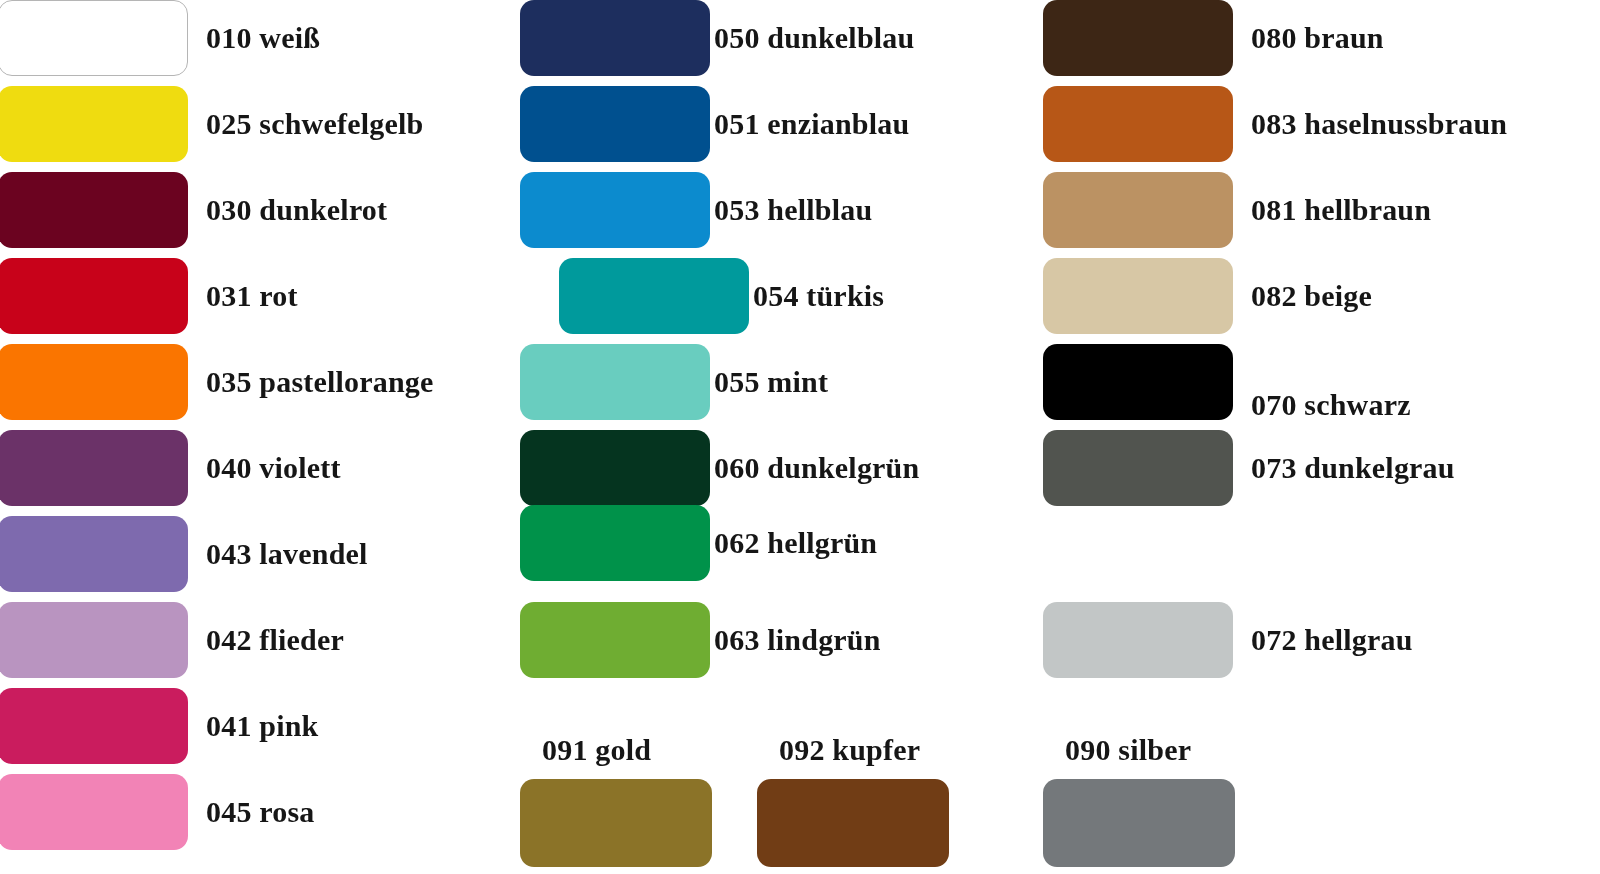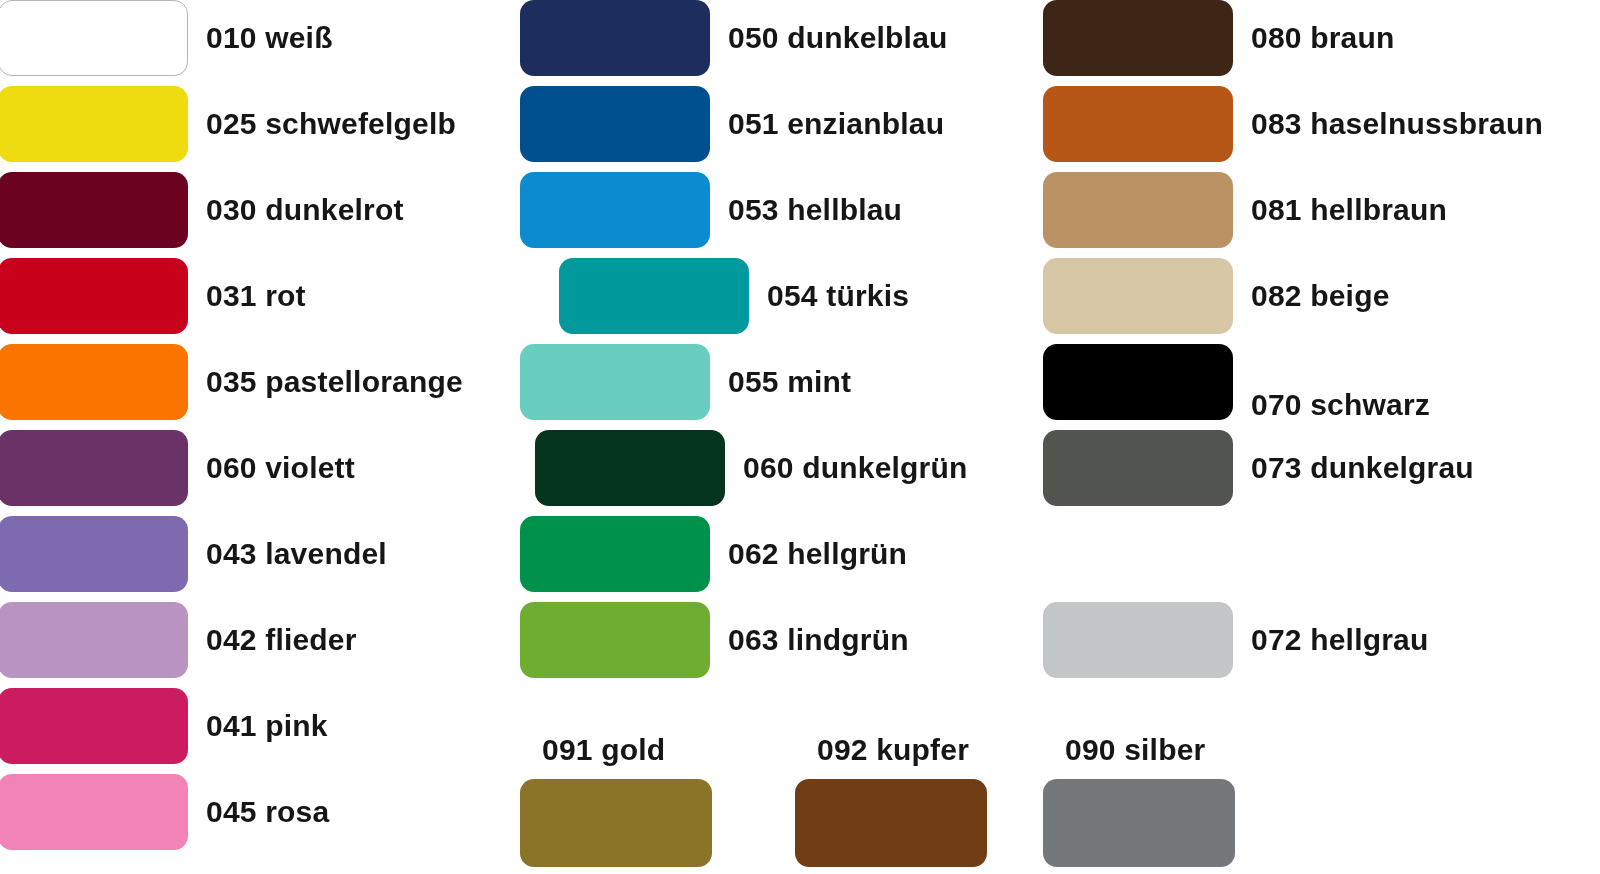--- a/index.html
+++ b/index.html
@@ -44,21 +44,21 @@
     line-height: 1;
   }
   
   .col1 .swatch { width: 190px; height: 76px; }
   .col2 .swatch { width: 190px; height: 76px; }
   .col3 .swatch { width: 190px; height: 76px; }
   .col1 { left: -2px; }
   .col2 { left: 520px; }
   .col3 { left: 1043px; }
   .col1 .swatch-label { margin-left: 18px; }
-  .col2 .swatch-label { margin-left: 18px; }
+  .col2 .swatch-label { margin-left: 4px; }
   .col3 .swatch-label { margin-left: 18px; }
 
   
   .metal-item {
     position: absolute;
     display: flex;
     flex-direction: column;
     align-items: flex-start;
   }
   .metal-item .swatch {
@@ -67,21 +67,21 @@
     border-radius: 14px;
   }
   .metal-item .swatch-label {
     margin-bottom: 14px;
     margin-left: 22px;
   }
 </style>
 </head>
 <body>
 
-<div id="chart" style="background: rgb(255, 255, 255);">
+<div id="chart" style="background: rgb(255, 255, 255); font-family: Liberation Serif, serif;">
     <div class="swatch-row col1" style="left: -2px; top: 0px;">
       <div class="swatch bordered" style="background: rgb(255, 255, 255);"></div>
       <div class="swatch-label">010 weiß</div>
     </div>
     <div class="swatch-row col1" style="left: -2px; top: 86px;">
       <div class="swatch" style="background: rgb(239, 220, 16);"></div>
       <div class="swatch-label">025 schwefelgelb</div>
     </div>
     <div class="swatch-row col1" style="left: -2px; top: 172px;">
       <div class="swatch" style="background: rgb(107, 3, 32);"></div>
@@ -90,21 +90,21 @@
     <div class="swatch-row col1" style="left: -2px; top: 258px;">
       <div class="swatch" style="background: rgb(200, 2, 26);"></div>
       <div class="swatch-label">031 rot</div>
     </div>
     <div class="swatch-row col1" style="left: -2px; top: 344px;">
       <div class="swatch" style="background: rgb(250, 117, 0);"></div>
       <div class="swatch-label">035 pastellorange</div>
     </div>
     <div class="swatch-row col1" style="left: -2px; top: 430px;">
       <div class="swatch" style="background: rgb(107, 50, 104);"></div>
-      <div class="swatch-label">060 violett</div>
+      <div class="swatch-label">040 violett</div>
     </div>
     <div class="swatch-row col1" style="left: -2px; top: 516px;">
       <div class="swatch" style="background: rgb(126, 106, 174);"></div>
       <div class="swatch-label">043 lavendel</div>
     </div>
     <div class="swatch-row col1" style="left: -2px; top: 602px;">
       <div class="swatch" style="background: rgb(185, 148, 192);"></div>
       <div class="swatch-label">042 flieder</div>
     </div>
     <div class="swatch-row col1" style="left: -2px; top: 688px;">
@@ -128,25 +128,25 @@
       <div class="swatch-label">053 hellblau</div>
     </div>
     <div class="swatch-row col2" style="left: 520px; top: 258px; padding-left: 39px;">
       <div class="swatch" style="background: rgb(0, 154, 156);"></div>
       <div class="swatch-label">054 türkis</div>
     </div>
     <div class="swatch-row col2" style="left: 520px; top: 344px;">
       <div class="swatch" style="background: rgb(105, 205, 191);"></div>
       <div class="swatch-label">055 mint</div>
     </div>
-    <div class="swatch-row col2" style="left: 535px; top: 430px; text-align: center;">
+    <div class="swatch-row col2" style="left: 520px; top: 430px; text-align: center;">
       <div class="swatch" style="background: rgb(5, 52, 31);"></div>
       <div class="swatch-label">060 dunkelgrün</div>
     </div>
-    <div class="swatch-row col2" style="left: 520px; top: 516px;">
+    <div class="swatch-row col2" style="left: 520px; top: 505px;">
       <div class="swatch" style="background: rgb(0, 146, 74);"></div>
       <div class="swatch-label">062 hellgrün</div>
     </div>
     <div class="swatch-row col2" style="left: 520px; top: 602px;">
       <div class="swatch" style="background: rgb(111, 173, 50);"></div>
       <div class="swatch-label">063 lindgrün</div>
     </div>
     <div class="swatch-row col3" style="left: 1043px; top: 0px;">
       <div class="swatch" style="background: rgb(61, 38, 21);"></div>
       <div class="swatch-label">080 braun</div>
@@ -172,21 +172,21 @@
       <div class="swatch-label">073 dunkelgrau</div>
     </div>
     <div class="swatch-row col3" style="left: 1043px; top: 602px;">
       <div class="swatch" style="background: rgb(194, 198, 198);"></div>
       <div class="swatch-label">072 hellgrau</div>
     </div>
     <div class="metal-item" style="left: 520px; top: 735px;">
       <div class="swatch-label">091 gold</div>
       <div class="swatch" style="background: rgb(139, 115, 40);"></div>
     </div>
-    <div class="metal-item" style="left: 795px; top: 735px;">
+    <div class="metal-item" style="left: 757px; top: 735px;">
       <div class="swatch-label">092 kupfer</div>
       <div class="swatch" style="background: rgb(113, 61, 21);"></div>
     </div>
     <div class="metal-item" style="left: 1043px; top: 735px;">
       <div class="swatch-label">090 silber</div>
       <div class="swatch" style="background: rgb(116, 120, 123);"></div>
     </div>
   </div>
 
 </body></html>

